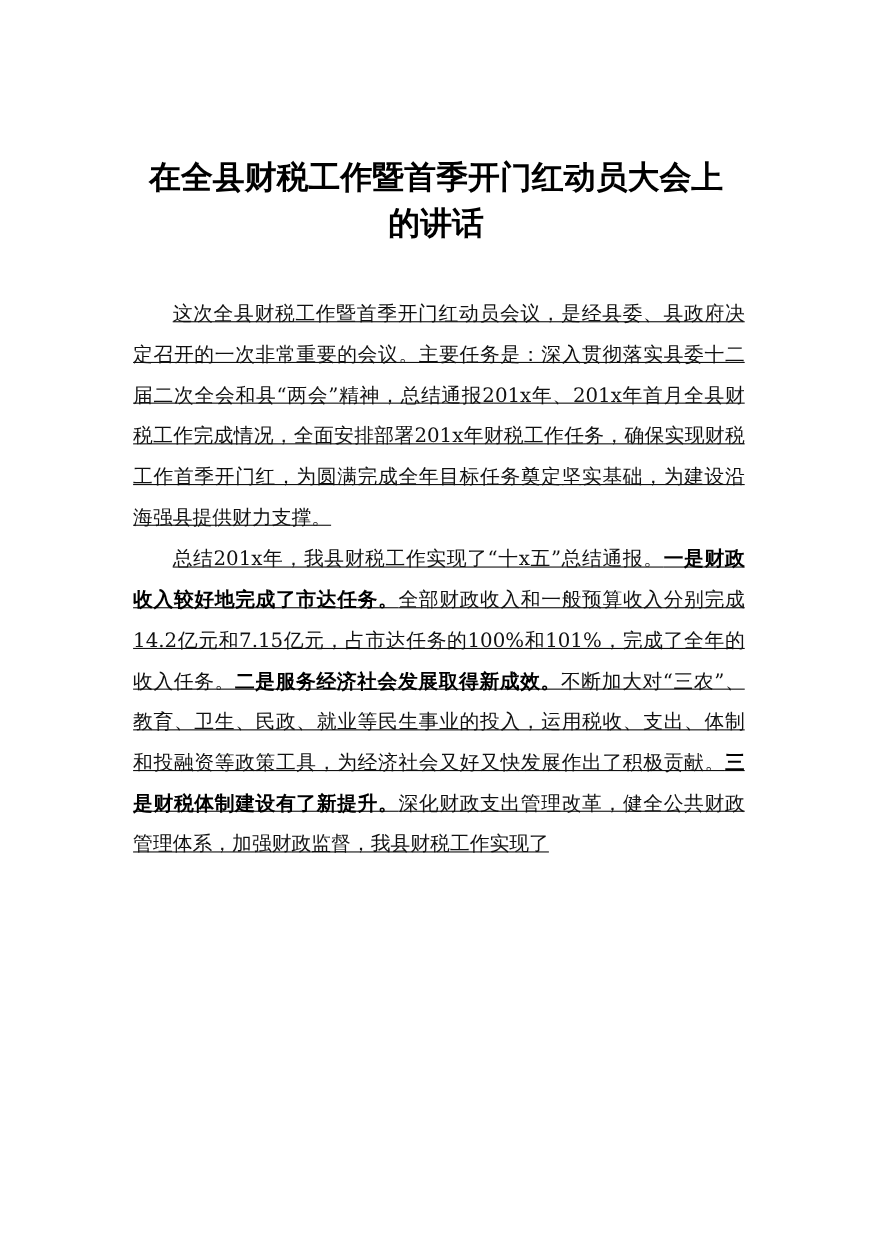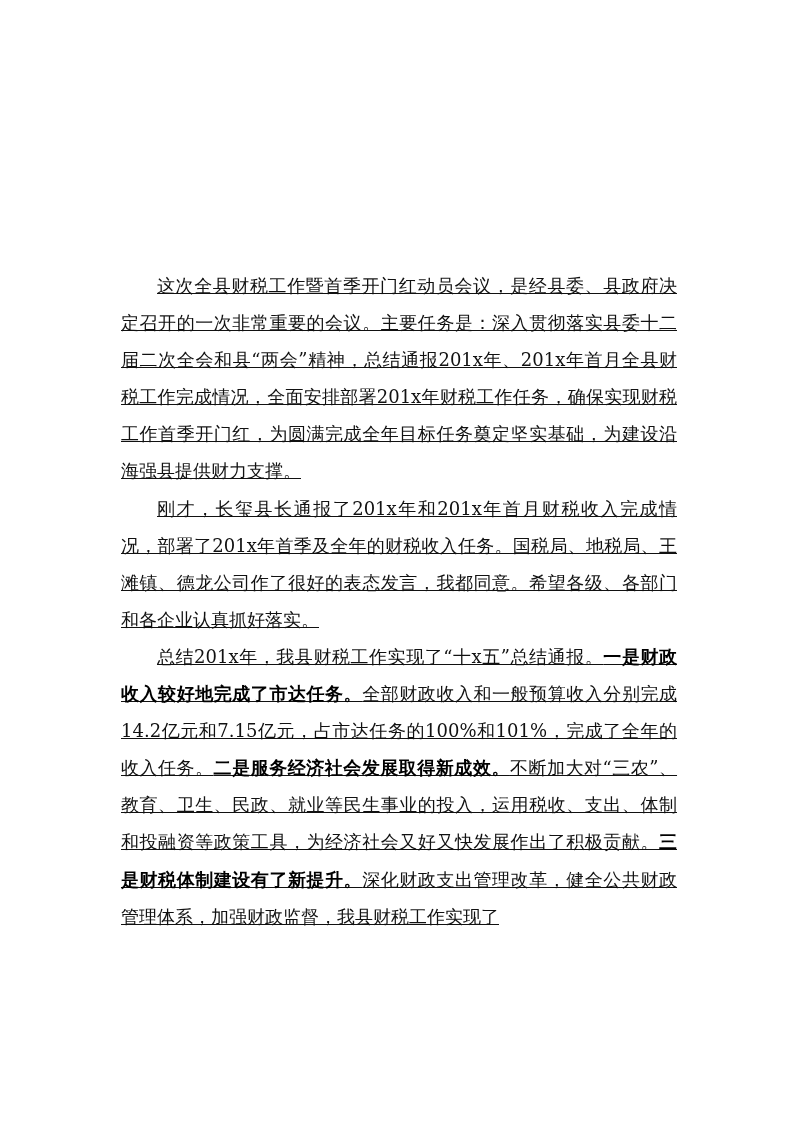--- a/index.html
+++ b/index.html
@@ -15,23 +15,24 @@
     font-family: "DejaVu Serif", serif; font-size: 18px; line-height: 37.1px;
     color: #111; text-align: justify; text-justify: inter-character; text-decoration: underline;
   }
   .para { margin: 0; text-indent: 2em; }
   .b { font-weight: bold; color: #000; }
 </style>
 </head>
 <body>
 
 <div class="page">
+  <div class="title">
+    <div>在全县财税工作暨首季开门红动员大会上</div>
+    <div>的讲话</div>
+  </div>
 
   <div class="body">
     <p class="para">
       <span>这次全县财税工作暨首季开门红动员会议，是经县委、县政府决定召开的一次非常重要的会议。主要任务是：深入贯彻落实县委十二届二次全会和县“两会”精神，总结通报201x年、201x年首月全县财税工作完成情况，全面安排部署201x年财税工作任务，确保实现财税工作首季开门红，为圆满完成全年目标任务奠定坚实基础，为建设沿海强县提供财力支撑。</span>
-    </p>
-    <p class="para">
-      <span>刚才，长玺县长通报了201x年和201x年首月财税收入完成情况，部署了201x年首季及全年的财税收入任务。国税局、地税局、王滩镇、德龙公司作了很好的表态发言，我都同意。希望各级、各部门和各企业认真抓好落实。</span>
     </p>
     <p class="para"><span>总结201x年，我县财税工作实现了“十x五”总结通报。</span><span class="b">一是财政收入较好地完成了市达任务。</span><span>全部财政收入和一般预算收入分别完成14.2亿元和7.15亿元，占市达任务的100%和101%，完成了全年的收入任务。</span><span class="b">二是服务经济社会发展取得新成效。</span><span>不断加大对“三农”、教育、卫生、民政、就业等民生事业的投入，运用税收、支出、体制和投融资等政策工具，为经济社会又好又快发展作出了积极贡献。</span><span class="b">三是财税体制建设有了新提升。</span><span>深化财政支出管理改革，健全公共财政管理体系，加强财政监督，我县财税工作实现了</span></p>
   </div>
 </div>
 
 </body></html>

